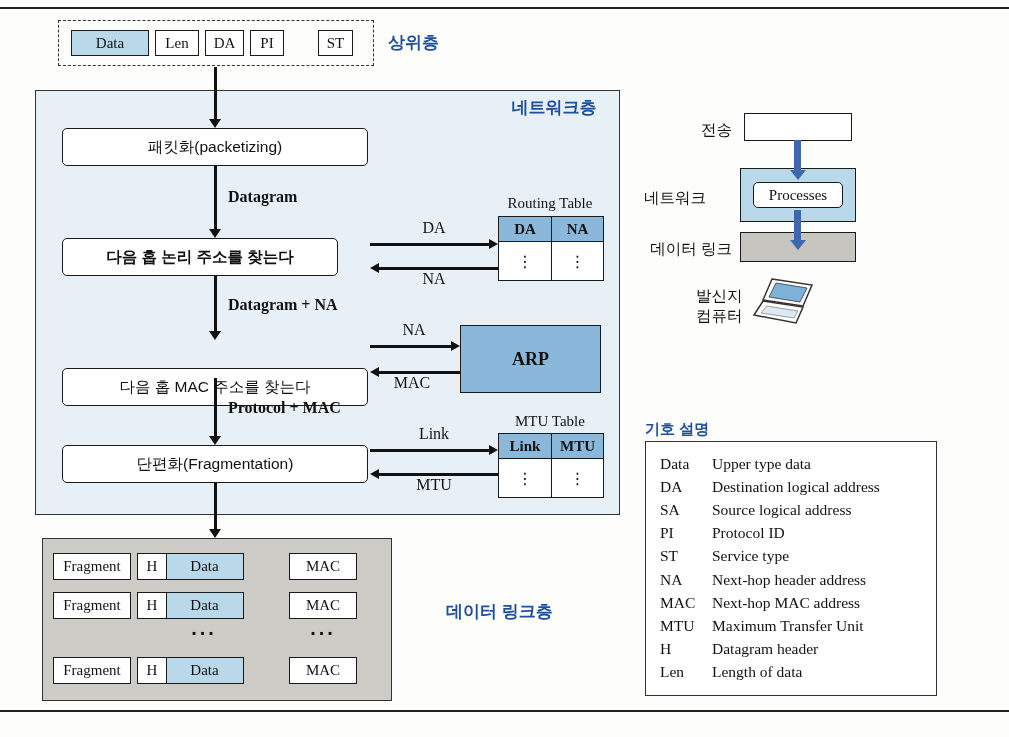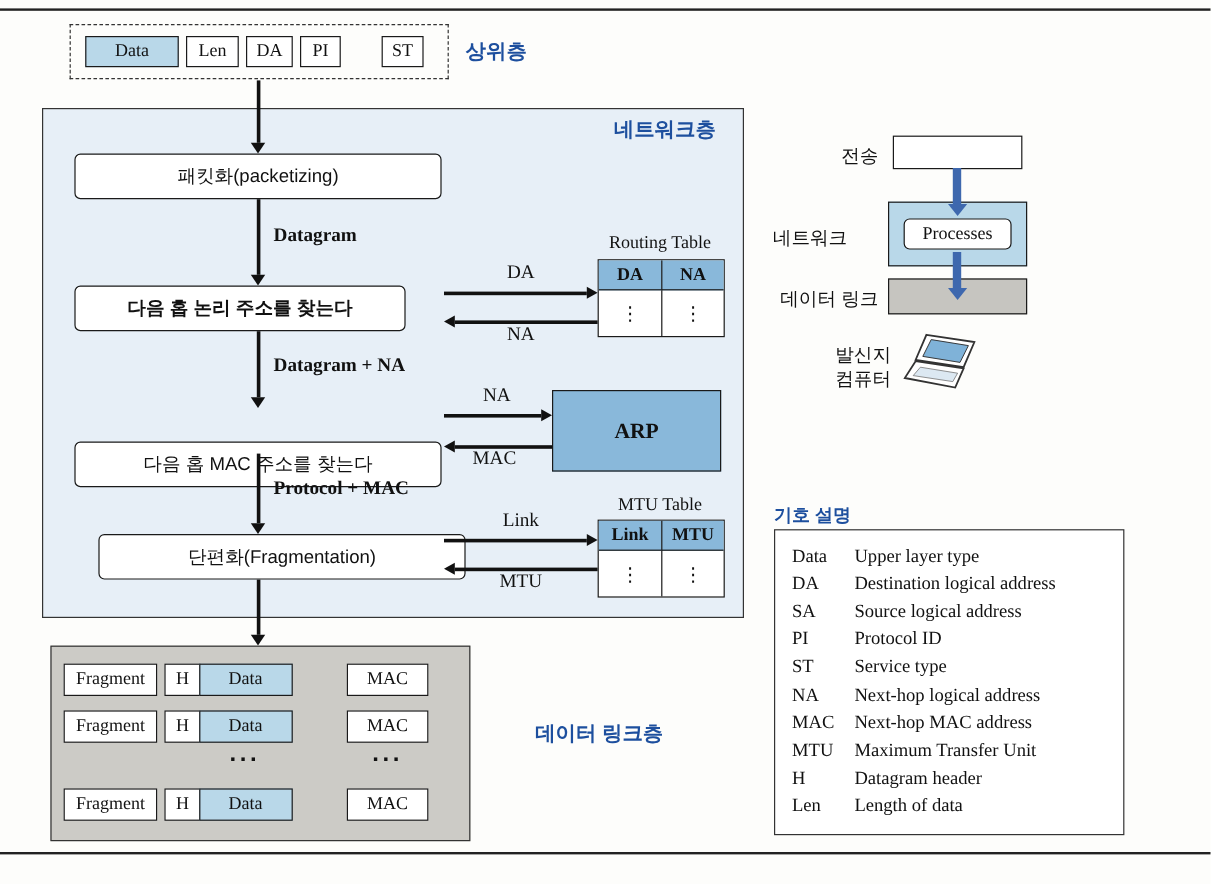--- a/index.html
+++ b/index.html
@@ -63,21 +63,21 @@
   <div class="abs blue" style="left:388px;top:31px;font-size:17px;">상위층</div>
 
   <div class="varrow" style="left:213.5px;top:67px;height:52px;"></div>
 
   <div class="abs" style="left:35px;top:90px;width:585px;height:425px;background:#e7eff7;border:1.5px solid #333;z-index:1;"></div>
   <div class="abs blue" style="left:498px;top:96px;width:112px;text-align:center;font-size:17px;z-index:4;">네트워크층</div>
 
   <div class="abs pbox ko" style="left:62px;top:128px;width:306px;height:38px;">패킷화(packetizing)</div>
   <div class="abs pbox ko" style="left:62px;top:238px;width:276px;height:38px;font-weight:bold;">다음 홉 논리 주소를 찾는다</div>
   <div class="abs pbox ko" style="left:62px;top:340px;width:306px;height:38px;margin-top:28px;">다음 홉 MAC 주소를 찾는다</div>
-  <div class="abs pbox ko" style="left:62px;top:445px;width:306px;height:38px;margin-left:20px;">단편화(Fragmentation)</div>
+  <div class="abs pbox ko" style="left:62px;top:445px;width:306px;height:38px;">단편화(Fragmentation)</div>
 
   <div class="varrow" style="left:213.5px;top:166px;height:63px;"></div>
   <div class="varrow" style="left:213.5px;top:276px;height:55px;"></div>
   <div class="varrow" style="left:213.5px;top:378px;height:58px;"></div>
   <div class="varrow" style="left:213.5px;top:483px;height:46px;"></div>
   <div class="flowlbl" style="left:228px;top:188px;">Datagram</div>
   <div class="flowlbl" style="left:228px;top:296px;">Datagram + NA</div>
   <div class="flowlbl" style="left:228px;top:399px;">Protocol + MAC</div>
 
   <div class="abs serif" style="left:498px;top:195px;width:104px;text-align:center;font-size:15px;z-index:4;">Routing Table</div>
@@ -148,41 +148,41 @@
     <polygon points="20,3 60,9 51,30 11,24" fill="#ffffff" stroke="#333" stroke-width="1.5"></polygon>
     <polygon points="24,7 55,12 48,26 17,21" fill="#7fb2d8" stroke="#333" stroke-width="0.8"></polygon>
     <polygon points="11,25 51,31 44,47 2,39" fill="#ffffff" stroke="#333" stroke-width="1.5"></polygon>
     <polygon points="15,30 46,35 42,42 9,37" fill="#dce8f2" stroke="#666" stroke-width="0.6"></polygon>
   </svg>
 
   <div class="abs blue" style="left:645px;top:420px;font-size:15px;">기호 설명</div>
   <div class="abs" style="left:645px;top:441px;width:292px;height:255px;background:#fff;border:1.4px solid #333;padding:10px 8px 0 14px;z-index:2;">
     <div class="legend-row">
         <span class="legend-term">Data</span>
-        <span>Upper layer type</span>
+        <span>Upper type data</span>
       </div>
     <div class="legend-row">
         <span class="legend-term">DA</span>
         <span>Destination logical address</span>
       </div>
     <div class="legend-row">
         <span class="legend-term">SA</span>
         <span>Source logical address</span>
       </div>
     <div class="legend-row">
         <span class="legend-term">PI</span>
         <span>Protocol ID</span>
       </div>
     <div class="legend-row">
         <span class="legend-term">ST</span>
         <span>Service type</span>
       </div>
     <div class="legend-row">
         <span class="legend-term">NA</span>
-        <span>Next-hop logical address</span>
+        <span>Next-hop header address</span>
       </div>
     <div class="legend-row">
         <span class="legend-term">MAC</span>
         <span>Next-hop MAC address</span>
       </div>
     <div class="legend-row">
         <span class="legend-term">MTU</span>
         <span>Maximum Transfer Unit</span>
       </div>
     <div class="legend-row">

